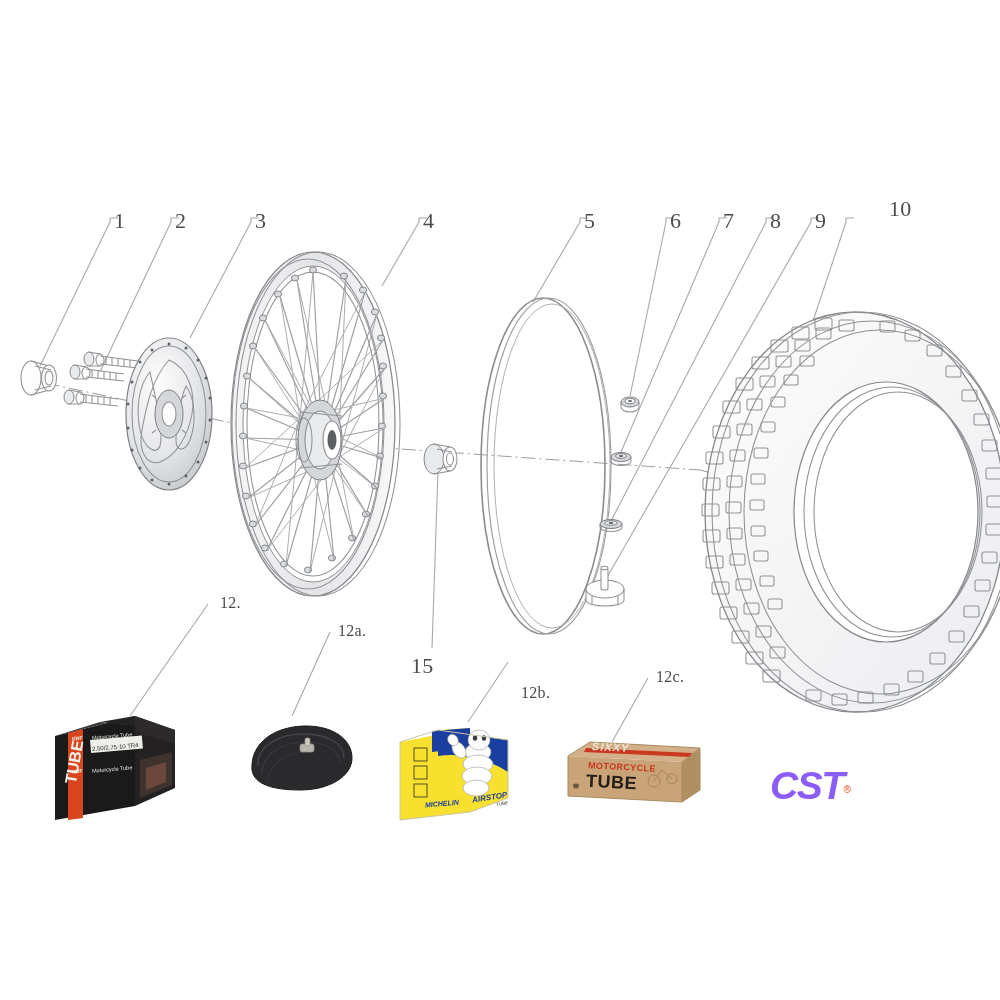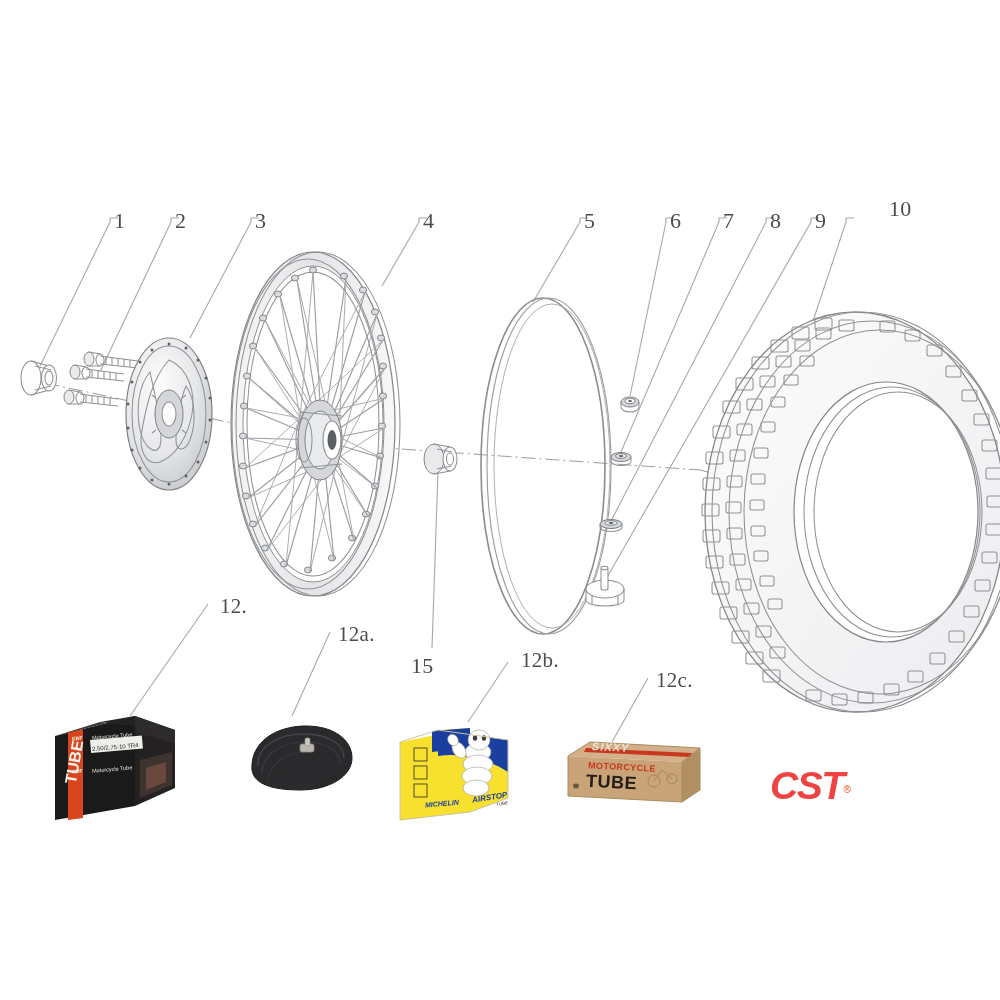--- a/index.html
+++ b/index.html
@@ -35,40 +35,40 @@
   
   .callout {
     position: absolute;
     font-family: "Liberation Serif", serif;
     font-size: 22px;
     color: #4a4c4f;
     letter-spacing: 0.3px;
     white-space: nowrap;
     user-select: none;
   }
-  .callout.sub { font-size: 21px; }
+  .callout.sub { font-size: 16px; }
 
   
   .photo { position: absolute; }
 
   
   #cst-logo {
     position: absolute;
     left: 770px;
     top: 766px;
     width: 120px;
     height: 40px;
   }
   #cst-logo .cst-text {
     font-family: "Liberation Sans", sans-serif;
     font-weight: bold;
     font-style: italic;
     font-size: 39px;
     line-height: 40px;
-    color: #ef4444;
+    color: #8b5cf6;
     letter-spacing: -1.5px;
     text-align: center;
   }
   #cst-logo .cst-reg {
     font-family: "Liberation Sans", sans-serif;
     font-size: 10px;
     color: #f04e16;
     vertical-align: super;
   }
 </style>
@@ -552,21 +552,21 @@
   <div class="callout" style="left:584px; top:208px;">5</div>
   <div class="callout" style="left:670px; top:208px;">6</div>
   <div class="callout" style="left:723px; top:208px;">7</div>
   <div class="callout" style="left:770px; top:208px;">8</div>
   <div class="callout" style="left:815px; top:208px;">9</div>
   <div class="callout" style="left:845px; top:196px;margin-left:44px;">10</div>
 
   <div class="callout" style="left:411px; top:653px;">15</div>
   <div class="callout sub" style="left:220px; top:594px;">12.</div>
   <div class="callout sub" style="left:338px; top:622px;">12a.</div>
-  <div class="callout sub" style="left:521px; top:648px;">12b.</div>
+  <div class="callout sub" style="left:521px; top:684px;">12b.</div>
   <div class="callout sub" style="left:656px; top:668px;text-align:right;">12c.</div>
 
   <div class="photo" style="left:72px; top:735px; font-family:'Liberation Sans',sans-serif;
               font-size:5px; font-weight:bold; color:#f0f0ea;
               transform:rotate(-5deg);">KBF</div>
   <div class="photo" style="left:92px; top:733px; font-family:'Liberation Sans',sans-serif;
               font-size:5.5px; color:#e9e9e3; transform:rotate(-5deg);">Motorcycle Tube</div>
   <div class="photo" style="left:92px; top:744px; font-family:'Liberation Sans',sans-serif;
               font-size:6px; color:#1a1a1a; transform:rotate(-5deg);">2.50/2.75-10 TR4</div>
   <div class="photo" style="left:72px; top:768px; font-family:'Liberation Sans',sans-serif;

